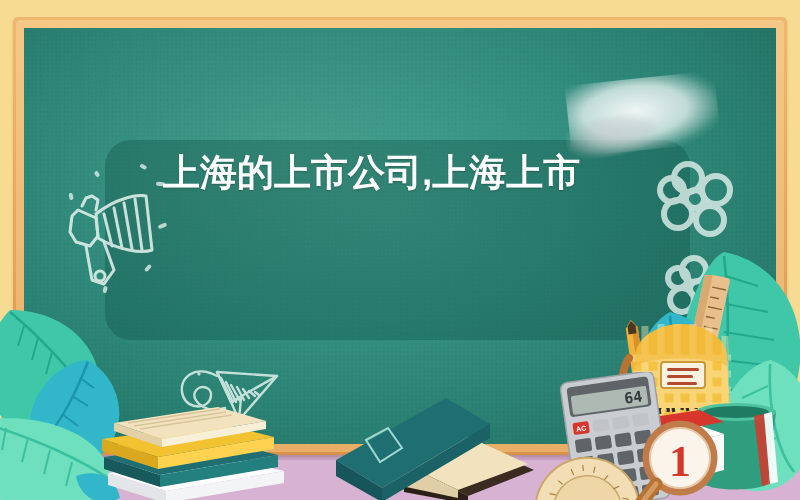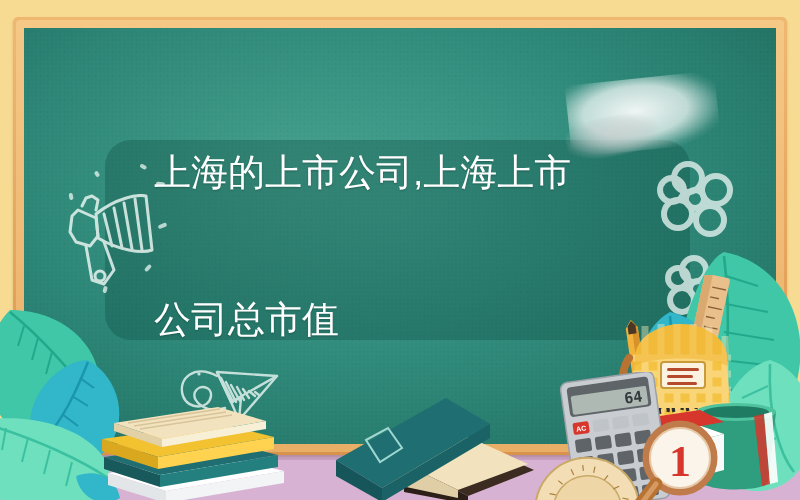--- a/index.html
+++ b/index.html
@@ -88,26 +88,26 @@
     top: 112px;
     width: 585px;
     height: 200px;
     background: rgba(10,70,58,0.30);
     border-radius: 26px;
   }
 
   
   .headline {
     position: absolute;
-    left: 154px;
+    left: 163px;
     top: 50px;
     width: 470px;
     color: #FFFFFF;
     font-size: 37px;
-    font-weight: normal;
+    font-weight: bold;
     line-height: 49px;
     letter-spacing: 0px;
     text-shadow: 0 1px 2px rgba(0,0,0,0.22);
     z-index: 30;
     white-space: pre-wrap;
   }
 
   
   .chalk { position: absolute; }
   .chalk svg { display: block; }
@@ -483,16 +483,15 @@
         <path d="M142 110 C186 124, 198 190, 168 224 C140 254, 92 242, 86 208 C80 172, 108 118, 142 110 Z" fill="#6FE0BE"></path>
         <path d="M142 114 C140 162, 150 202, 166 222" stroke="#3BC1A0" stroke-width="2.6" fill="none"></path>
         <path d="M140 136 L114 148 M142 162 L112 176 M148 188 L120 202" stroke="#3BC1A0" stroke-width="2" fill="none"></path>
       </g>
       <path d="M48 206 C74 196, 96 206, 100 228 C80 244, 50 234, 48 206 Z" fill="#31B7C9"></path>
     </svg>
   </div>
 
   <div class="headline">
     <div>上海的上市公司,上海上市</div>
-    <div>公司总市值</div>
   </div>
 
 </div>
 
 </body></html>

